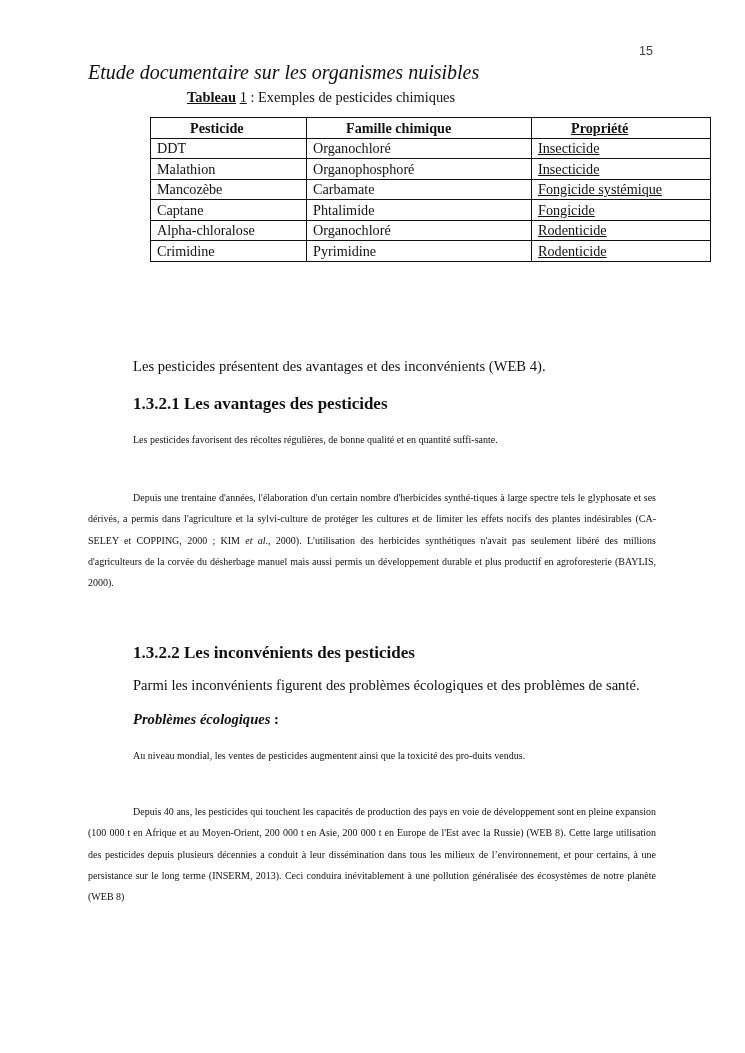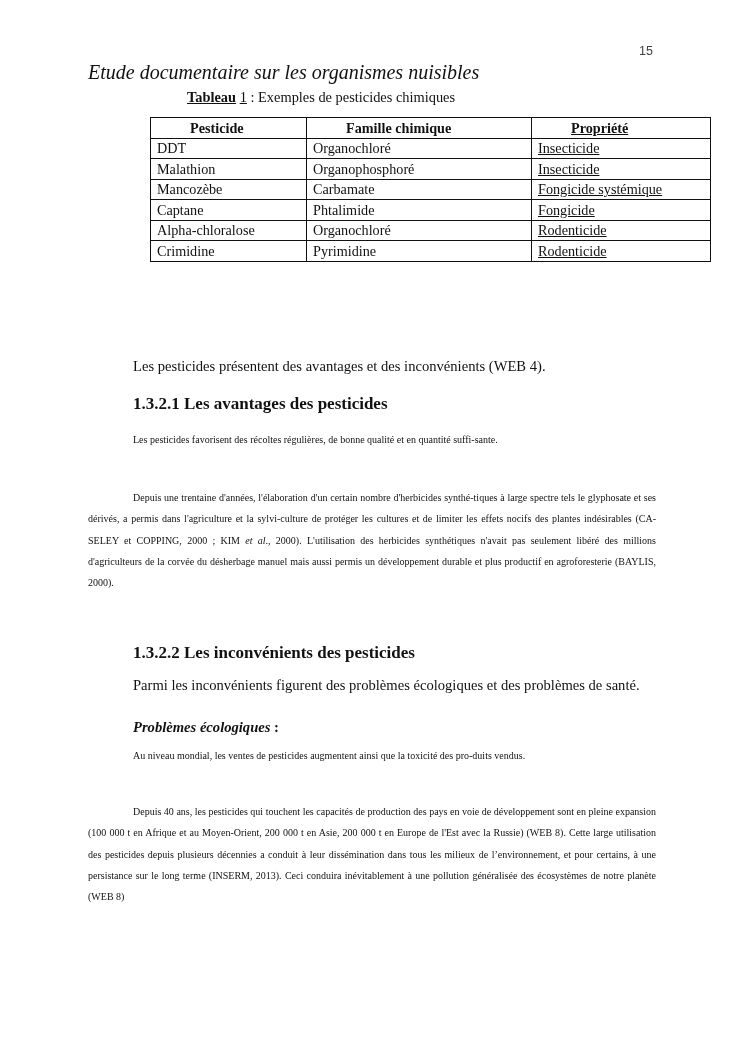--- a/index.html
+++ b/index.html
@@ -103,19 +103,19 @@
 <div class="heading" style="top:394px;">1.3.2.1 Les avantages des pesticides</div>
 
 <div class="block indent" style="top:429px;">Les pesticides favorisent des récoltes régulières, de bonne qualité et en quantité suffi-sante.</div>
 
 <div class="block indent" style="top:487px;"><span>Depuis une trentaine d'années, l'élaboration d'un certain nombre d'herbicides synthé-tiques à large spectre tels le glyphosate et ses dérivés, a permis dans l'agriculture et la sylvi-culture de protéger les cultures et de limiter les effets nocifs des plantes indésirables (CA-SELEY et COPPING, 2000 ; KIM </span><i>et al</i><span>., 2000). L'utilisation des herbicides synthétiques n'avait pas seulement libéré des millions d'agriculteurs de la corvée du désherbage manuel mais aussi permis un développement durable et plus productif en agroforesterie (BAYLIS, 2000).</span></div>
 
 <div class="heading" style="top:643px;">1.3.2.2 Les inconvénients des pesticides</div>
 
 <div class="plain-line" style="top:677px;">Parmi les inconvénients figurent des problèmes écologiques et des problèmes de santé.</div>
 
-<div class="sub-heading" style="top:711px;margin-top:8px;">
+<div class="sub-heading" style="top:711px;">
   <span class="label">Problèmes écologiques</span><span class="colon"> :</span>
 </div>
 
 <div class="block indent" style="top:745px;">Au niveau mondial, les ventes de pesticides augmentent ainsi que la toxicité des pro-duits vendus.</div>
 
 <div class="block indent" style="top:801px;">Depuis 40 ans, les pesticides qui touchent les capacités de production des pays en voie de développement sont en pleine expansion (100 000 t en Afrique et au Moyen-Orient, 200 000 t en Asie, 200 000 t en Europe de l'Est avec la Russie) (WEB 8). Cette large utilisation des pesticides depuis plusieurs décennies a conduit à leur dissémination dans tous les milieux de l’environnement, et pour certains, à une persistance sur le long terme (INSERM, 2013). Ceci conduira inévitablement à une pollution généralisée des écosystèmes de notre planète (WEB 8)</div>
 
 </body></html>

